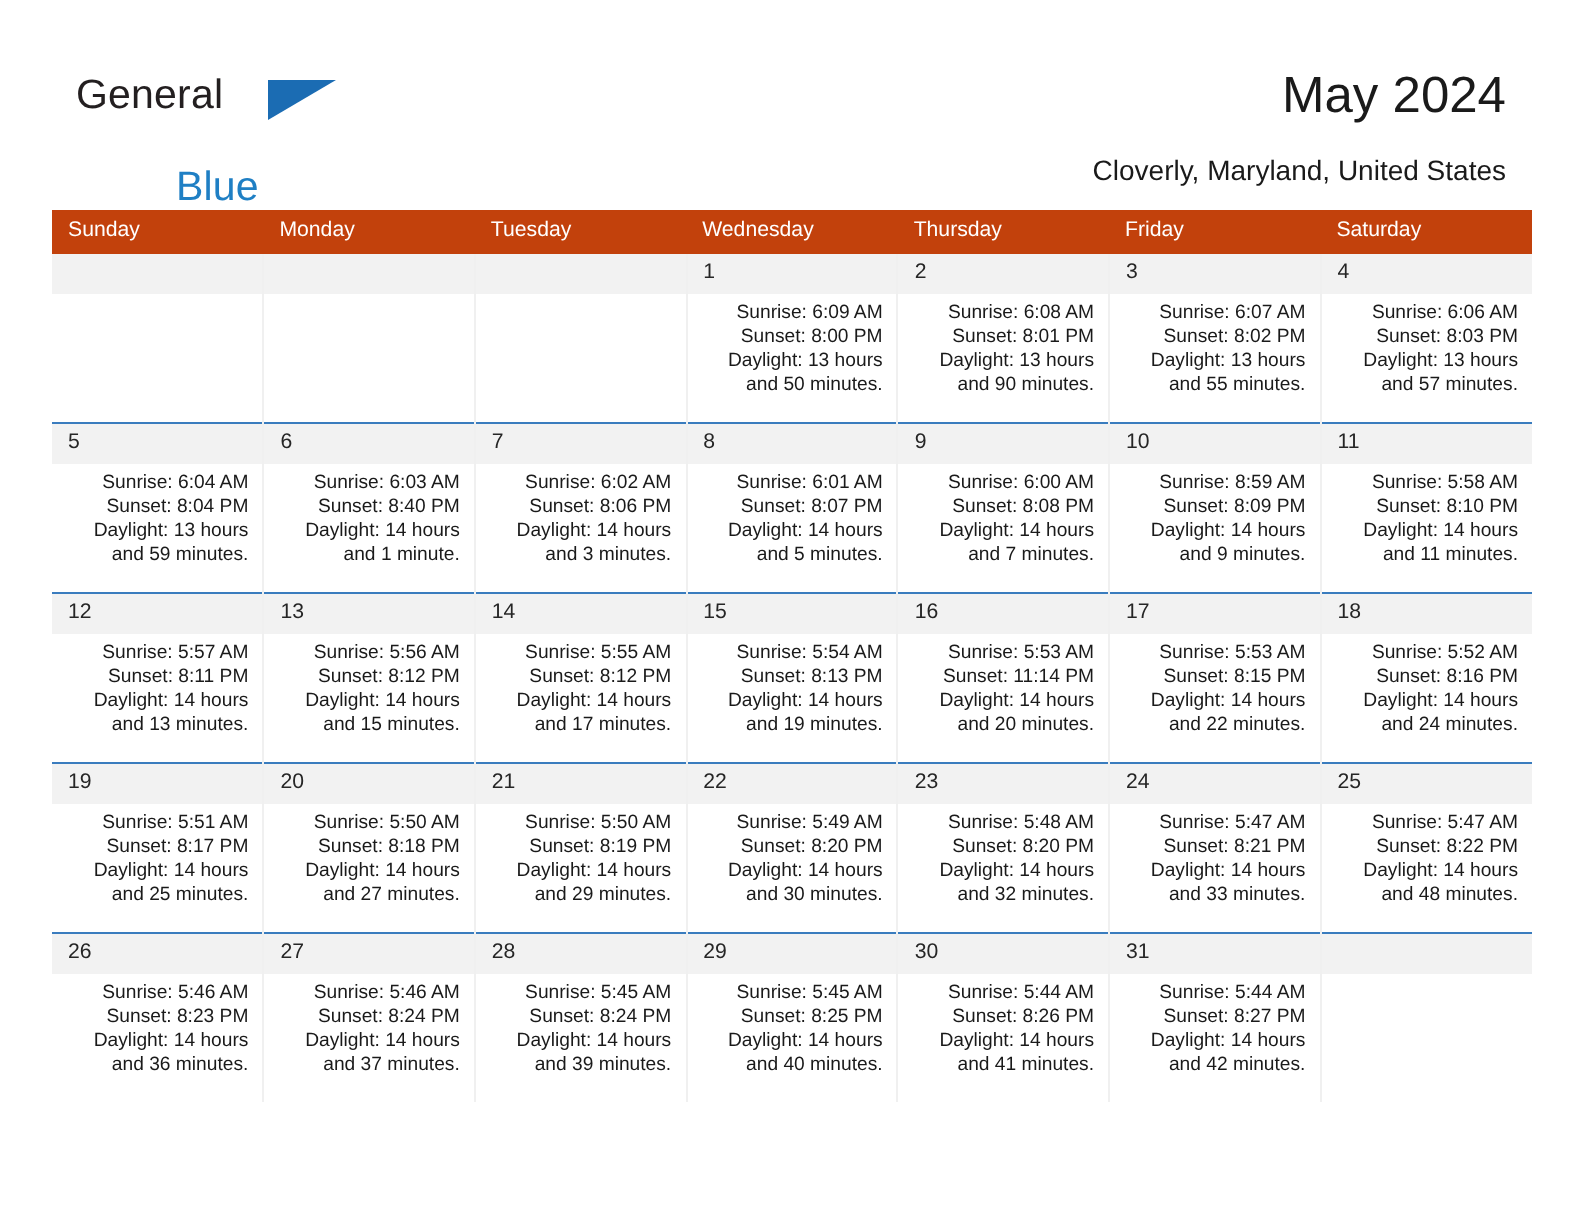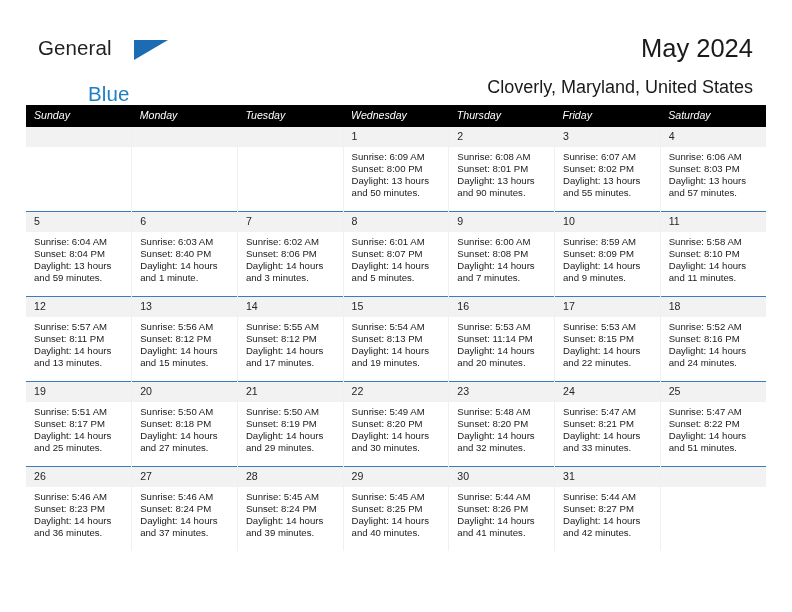--- a/index.html
+++ b/index.html
@@ -70,46 +70,45 @@
     top: 34px;
     font-size: 25.5px;
     color: #1a1a1a;
     line-height: 1.1;
     white-space: nowrap;
   }
   .subtitle {
     position: absolute;
     right: 39px;
     top: 78px;
-    font-size: 18px;
+    font-size: 14px;
     color: #1a1a1a;
     line-height: 1.1;
     text-align: center;
     white-space: nowrap;
   }
 
   
   .calendar {
     position: absolute;
     left: 26px;
     top: 105px;
     width: 740px;
     border-collapse: collapse;
     table-layout: fixed;
   }
   .calendar th {
-    background: #000000;
+    background: #c2410c;
     color: #ffffff;
     font-size: 10.6px;
     font-weight: normal;
     text-align: left;
     padding: 5px 0 6px 8px;
     height: 11px;
     line-height: 1;
-    font-style: italic;
   }
   .calendar td {
     vertical-align: top;
     padding: 0;
     width: 105.7px;
     height: 84px;
     border-left: 1px solid #f0f0f0;
     border-top: 1px solid #3a7cbe;
     background: #ffffff;
   }
@@ -133,20 +132,21 @@
   }
   .cell-empty .daynum {
     background: #f2f2f2;
     color: transparent;
   }
   .details {
     padding: 4px 7px 0 8px;
     font-size: 9.6px;
     line-height: 12.15px;
     color: #1a1a1a;
+    text-align: right;
   }
   .details div {
     white-space: normal;
   }
 </style>
 </head>
 <body>
 
 <div class="page">
 
@@ -459,21 +459,21 @@
               </div>
             </div>
           </td>
           <td>
             <div class="cell-inner">
               <div class="daynum">25</div>
               <div class="details">
                 <div>Sunrise: 5:47 AM</div>
                 <div>Sunset: 8:22 PM</div>
                 <div>Daylight: 14 hours</div>
-                <div>and 51 minutes.</div>
+                <div>and 48 minutes.</div>
               </div>
             </div>
           </td>
         </tr>
         <tr class="week">
           <td>
             <div class="cell-inner">
               <div class="daynum">26</div>
               <div class="details">
                 <div>Sunrise: 5:46 AM</div>

